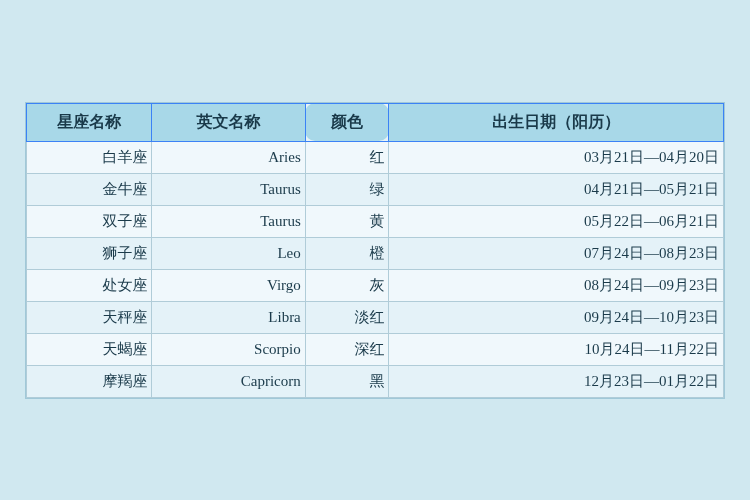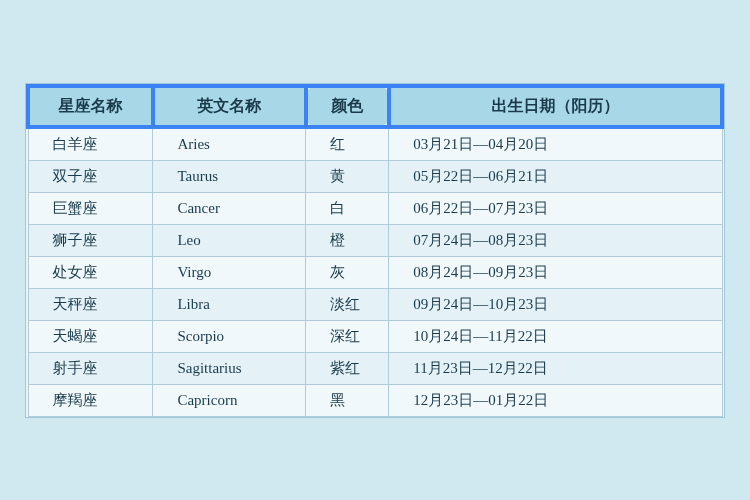--- a/index.html
+++ b/index.html
@@ -27,40 +27,40 @@
     table {
       width: 100%;
       border-collapse: collapse;
     }
 
     thead tr {
       background-color: #a8d8e8;
     }
 
     thead th {
-      border: 4px solid #3b82f6;
+      border: 1px solid #3b82f6;
       padding: 8px 12px;
       text-align: center;
       font-size: 16px;
       font-weight: bold;
       color: #1a3a4a;
     }
 
     tbody tr {
       background-color: #f0f8fc;
     }
 
     tbody tr:nth-child(even) {
       background-color: #e4f2f8;
     }
 
     tbody td {
       border: 1px solid #b0ccd8;
-      padding: 6px 24px;
-      text-align: left;
+      padding: 6px 4px;
+      text-align: right;
       font-size: 15px;
       color: #1a3a4a;
     }
 
     .col-chinese { width: 18%; }
     .col-english { width: 22%; text-align: center; }
     .col-color   { width: 12%; border-radius: 10px; }
     .col-date    { width: 48%; }
   </style>
 </head>
@@ -77,30 +77,30 @@
       </tr>
     </thead>
     <tbody id="table-body">
     <tr>
           <td>白羊座</td>
           <td>Aries</td>
           <td>红</td>
           <td>03月21日—04月20日</td>
         </tr>
         <tr>
+          <td>金牛座</td>
+          <td>Taurus</td>
+          <td>绿</td>
+          <td>04月21日—05月21日</td>
+        </tr>
+        <tr>
           <td>双子座</td>
           <td>Taurus</td>
           <td>黄</td>
           <td>05月22日—06月21日</td>
-        </tr>
-        <tr>
-          <td>巨蟹座</td>
-          <td>Cancer</td>
-          <td>白</td>
-          <td>06月22日—07月23日</td>
         </tr>
         <tr>
           <td>狮子座</td>
           <td>Leo</td>
           <td>橙</td>
           <td>07月24日—08月23日</td>
         </tr>
         <tr>
           <td>处女座</td>
           <td>Virgo</td>
@@ -113,26 +113,20 @@
           <td>淡红</td>
           <td>09月24日—10月23日</td>
         </tr>
         <tr>
           <td>天蝎座</td>
           <td>Scorpio</td>
           <td>深红</td>
           <td>10月24日—11月22日</td>
         </tr>
         <tr>
-          <td>射手座</td>
-          <td>Sagittarius</td>
-          <td>紫红</td>
-          <td>11月23日—12月22日</td>
-        </tr>
-        <tr>
           <td>摩羯座</td>
           <td>Capricorn</td>
           <td>黑</td>
           <td>12月23日—01月22日</td>
         </tr>
       </tbody>
   </table>
 </div>
 
 </body></html>

